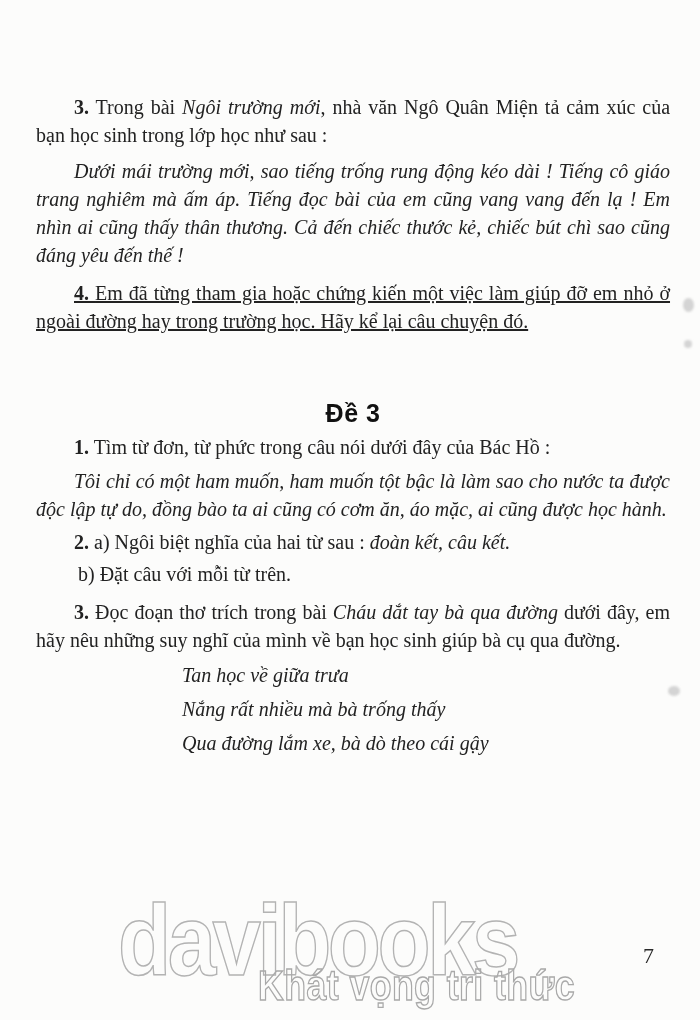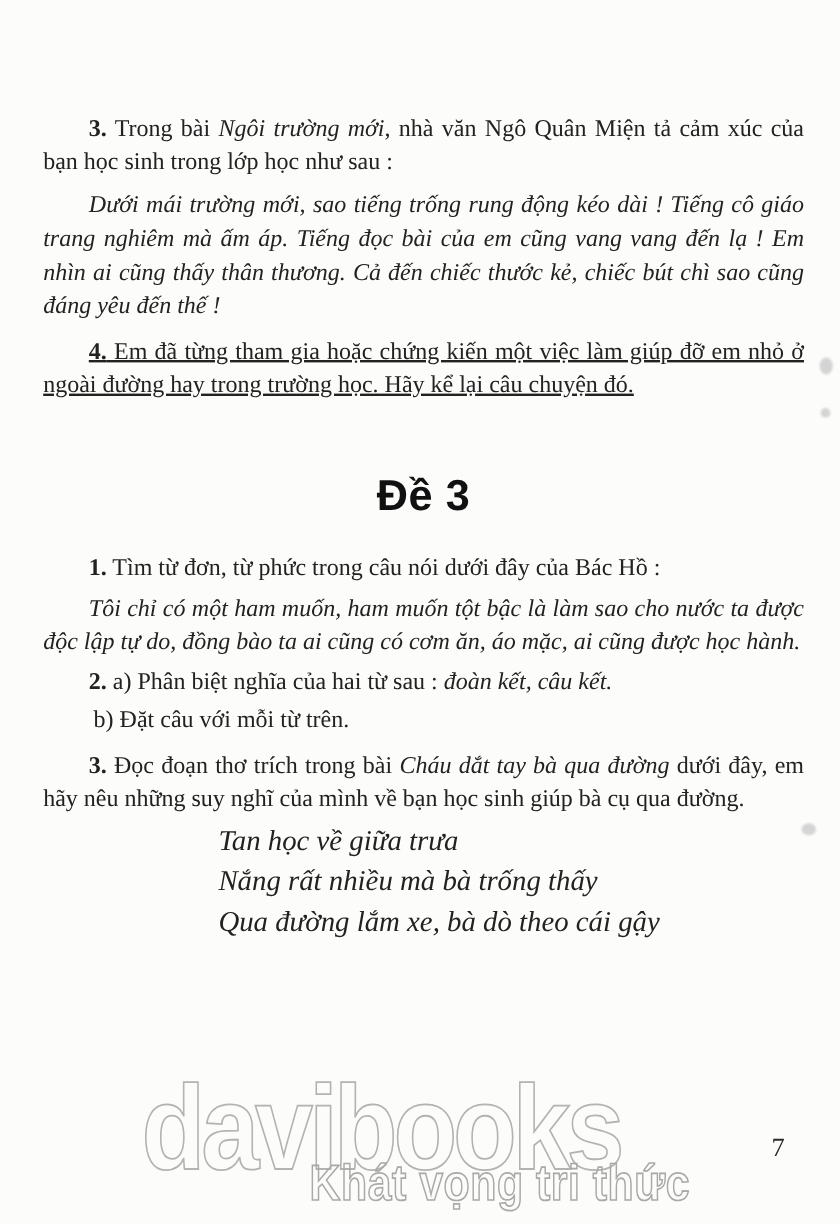--- a/index.html
+++ b/index.html
@@ -41,37 +41,37 @@
   #quote3   { margin-top: 8px; }
   #q3       { margin-top: 5px; }
   #ex4      { margin-top: 10px; text-decoration: underline; }
   .heading  {
     margin-top: 58px;
     height: 40px;
     line-height: 40px;
     text-align: center;
     font-family: "Liberation Sans", "DejaVu Sans", sans-serif;
     font-weight: 700;
-    font-size: 36px;
+    font-size: 25px;
     letter-spacing: 0.5px;
     color: #111;
   }
-  #ex1      { margin-top: 26px; }
+  #ex1      { }
   #quote1   { margin-top: 6px; }
   #ex2a     { margin-top: 5px; }
   #ex2b     { margin-top: 4px; }
   #ex3b     { margin-top: 10px; }
 
   .poem {
     margin-top: 4px;
     margin-left: 146px;
     font-style: italic;
   }
   .poem .poem-line {
-    font-size: 24px;
+    font-size: 20px;
     line-height: 34px;
     text-align: left;
   }
 
   .watermark-brand {
     position: absolute;
     left: 118px;
     top: 890px;
     z-index: 1;
     font-family: "Liberation Sans", "DejaVu Sans", sans-serif;
@@ -144,21 +144,21 @@
 
 
     <p id="ex4" class="indent"><span class="b">4.</span> <span>Em đã từng tham gia hoặc chứng kiến một việc làm giúp đỡ em nhỏ ở ngoài đường hay trong trường học. Hãy kể lại câu chuyện đó.</span></p>
 
     <div class="heading">Đề 3</div>
 
     <p id="ex1" class="indent"><span class="b">1.</span> <span>Tìm từ đơn, từ phức trong câu nói dưới đây của Bác Hồ :</span></p>
 
     <p id="quote1" class="quote indent">Tôi chỉ có một ham muốn, ham muốn tột bậc là làm sao cho nước ta được độc lập tự do, đồng bào ta ai cũng có cơm ăn, áo mặc, ai cũng được học hành.</p>
 
-    <p id="ex2a" class="indent"><span class="b">2.</span> <span>a) Phân biệt nghĩa của hai từ sau : </span><span class="it">đoàn kết, câu kết.</span></p>
+    <p id="ex2a" class="indent"><span class="b">2.</span> <span>a) Ngôi biệt nghĩa của hai từ sau : </span><span class="it">đoàn kết, câu kết.</span></p>
 
     <p id="ex2b" class="indent-sub">b) Đặt câu với mỗi từ trên.</p>
 
     <p id="ex3b" class="indent"><span class="b">3.</span> <span>Đọc đoạn thơ trích trong bài </span><span class="it">Cháu dắt tay bà qua đường</span><span> dưới đây, em hãy nêu những suy nghĩ của mình về bạn học sinh giúp bà cụ qua đường.</span></p>
 
     <div class="poem">
       <div class="poem-line">Tan học về giữa trưa</div>
       <div class="poem-line">Nắng rất nhiều mà bà trống thấy</div>
       <div class="poem-line">Qua đường lắm xe, bà dò theo cái gậy</div>
     </div>

